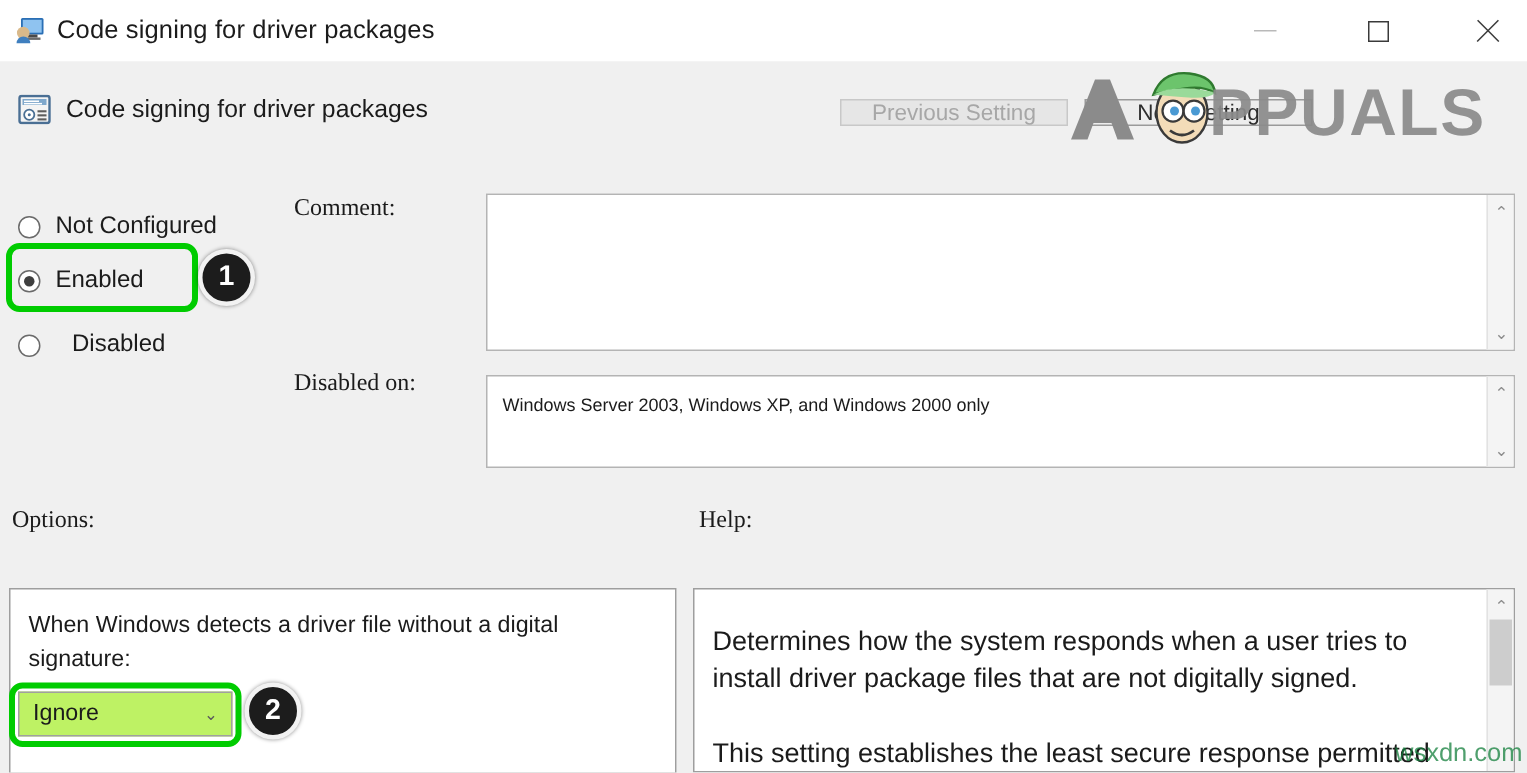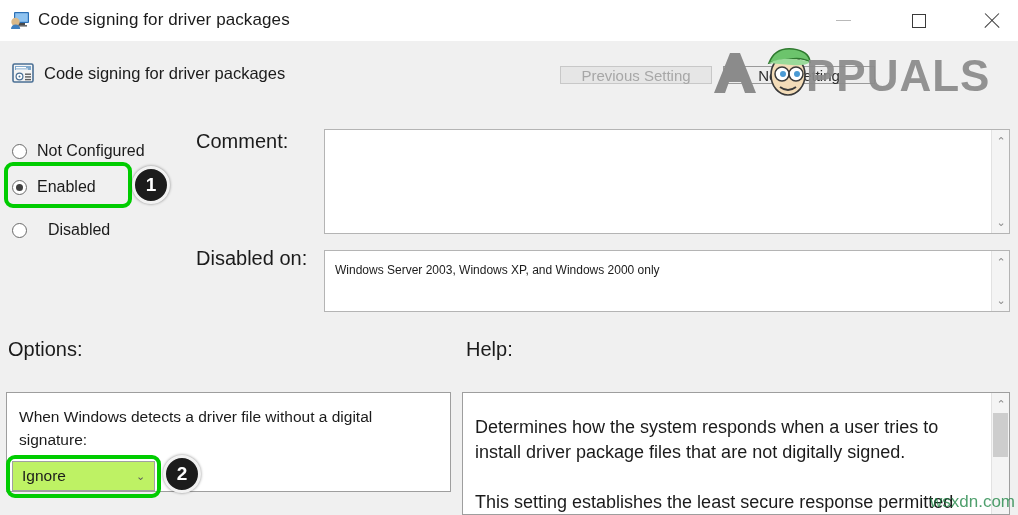--- a/index.html
+++ b/index.html
@@ -62,21 +62,21 @@
     border:1.5px solid #6a6a6a;background:#fff;box-sizing:border-box;
     position:relative;flex:none;
   }
   .rdot.on:after{
     content:"";position:absolute;left:3px;top:3px;width:7px;height:7px;
     border-radius:50%;background:#3f3f3f;
   }
   .rlabel{margin-left:10px;font-size:16px;color:#1b1b1b;white-space:nowrap;}
 
   
-  .lbl{position:absolute;font-size:20px;color:#1b1b1b;white-space:nowrap;}
+  .lbl{position:absolute;font-size:16px;color:#1b1b1b;white-space:nowrap;font-family:Liberation Serif, serif;}
   .lbl-comment{left:196px;top:130px;}
   .lbl-supported{left:196px;top:247px;}
   .lbl-options{left:8px;top:338px;}
   .lbl-help{left:466px;top:338px;}
 
   
   .tbox{
     position:absolute;background:#fff;border:1px solid #b4b4b4;box-sizing:border-box;
   }
   .tbox .inner{
@@ -95,21 +95,21 @@
   .sb .arr.up{top:2px;} .sb .arr.dn{bottom:2px;}
   .sb .thumb{position:absolute;left:1px;right:1px;top:20px;height:44px;background:#cdcdcd;}
 
   #comment-box{left:324px;top:129px;width:686px;height:105px;}
   #supported-box{left:324px;top:250px;width:686px;height:62px;}
 
   
   .panel{
     position:absolute;background:#fff;border:1px solid #9e9e9e;box-sizing:border-box;
   }
-  #options-panel{left:6px;top:392px;width:445px;height:100px;}
+  #options-panel{left:6px;top:392px;width:445px;height:124px;}
   #help-panel{left:462px;top:392px;width:548px;height:123px;}
   #options-panel .opt-text{
     position:absolute;left:12px;top:12px;width:415px;
     font-size:15.5px;color:#1b1b1b;line-height:23px;
   }
   #help-panel .help-inner{
     position:absolute;left:0;top:0;right:19px;bottom:0;padding:22px 12px 0 12px;
     font-size:18px;color:#1b1b1b;line-height:25px;overflow:hidden;
   }
   #help-panel .help-inner p{margin:0 0 25px 0;}

